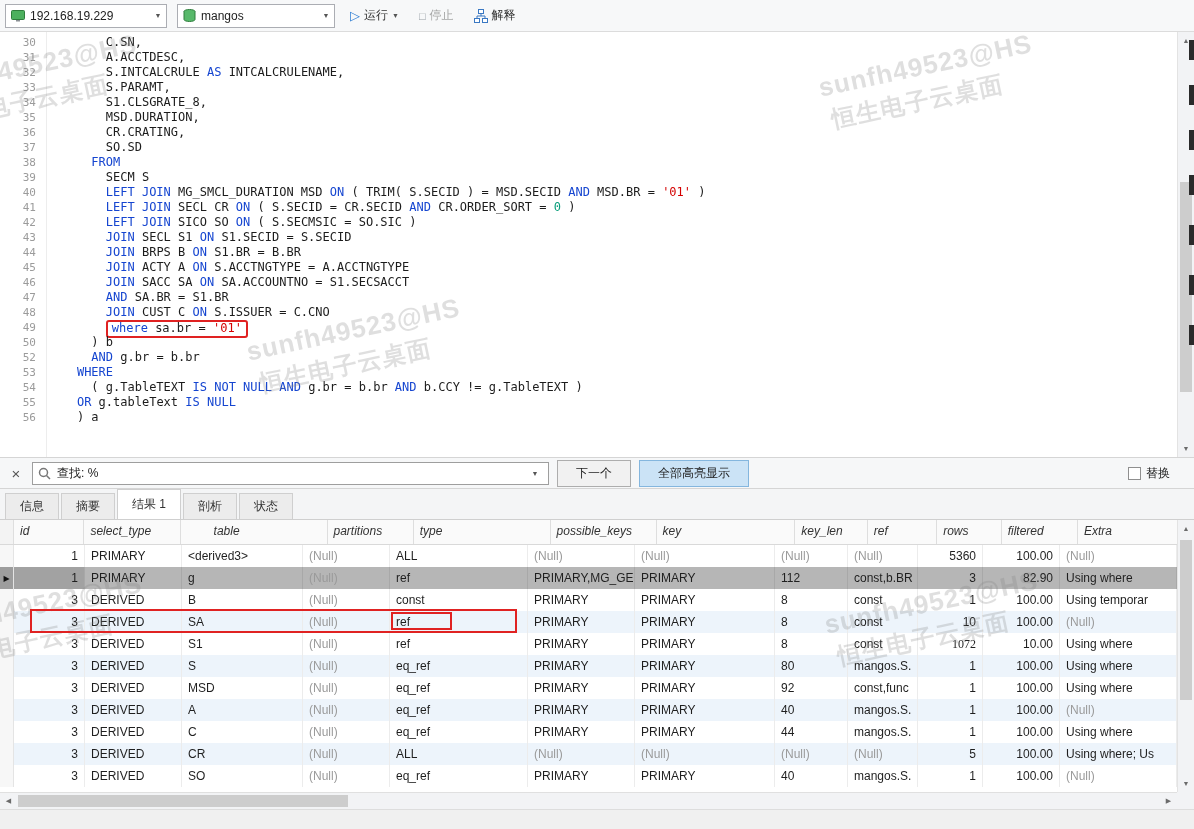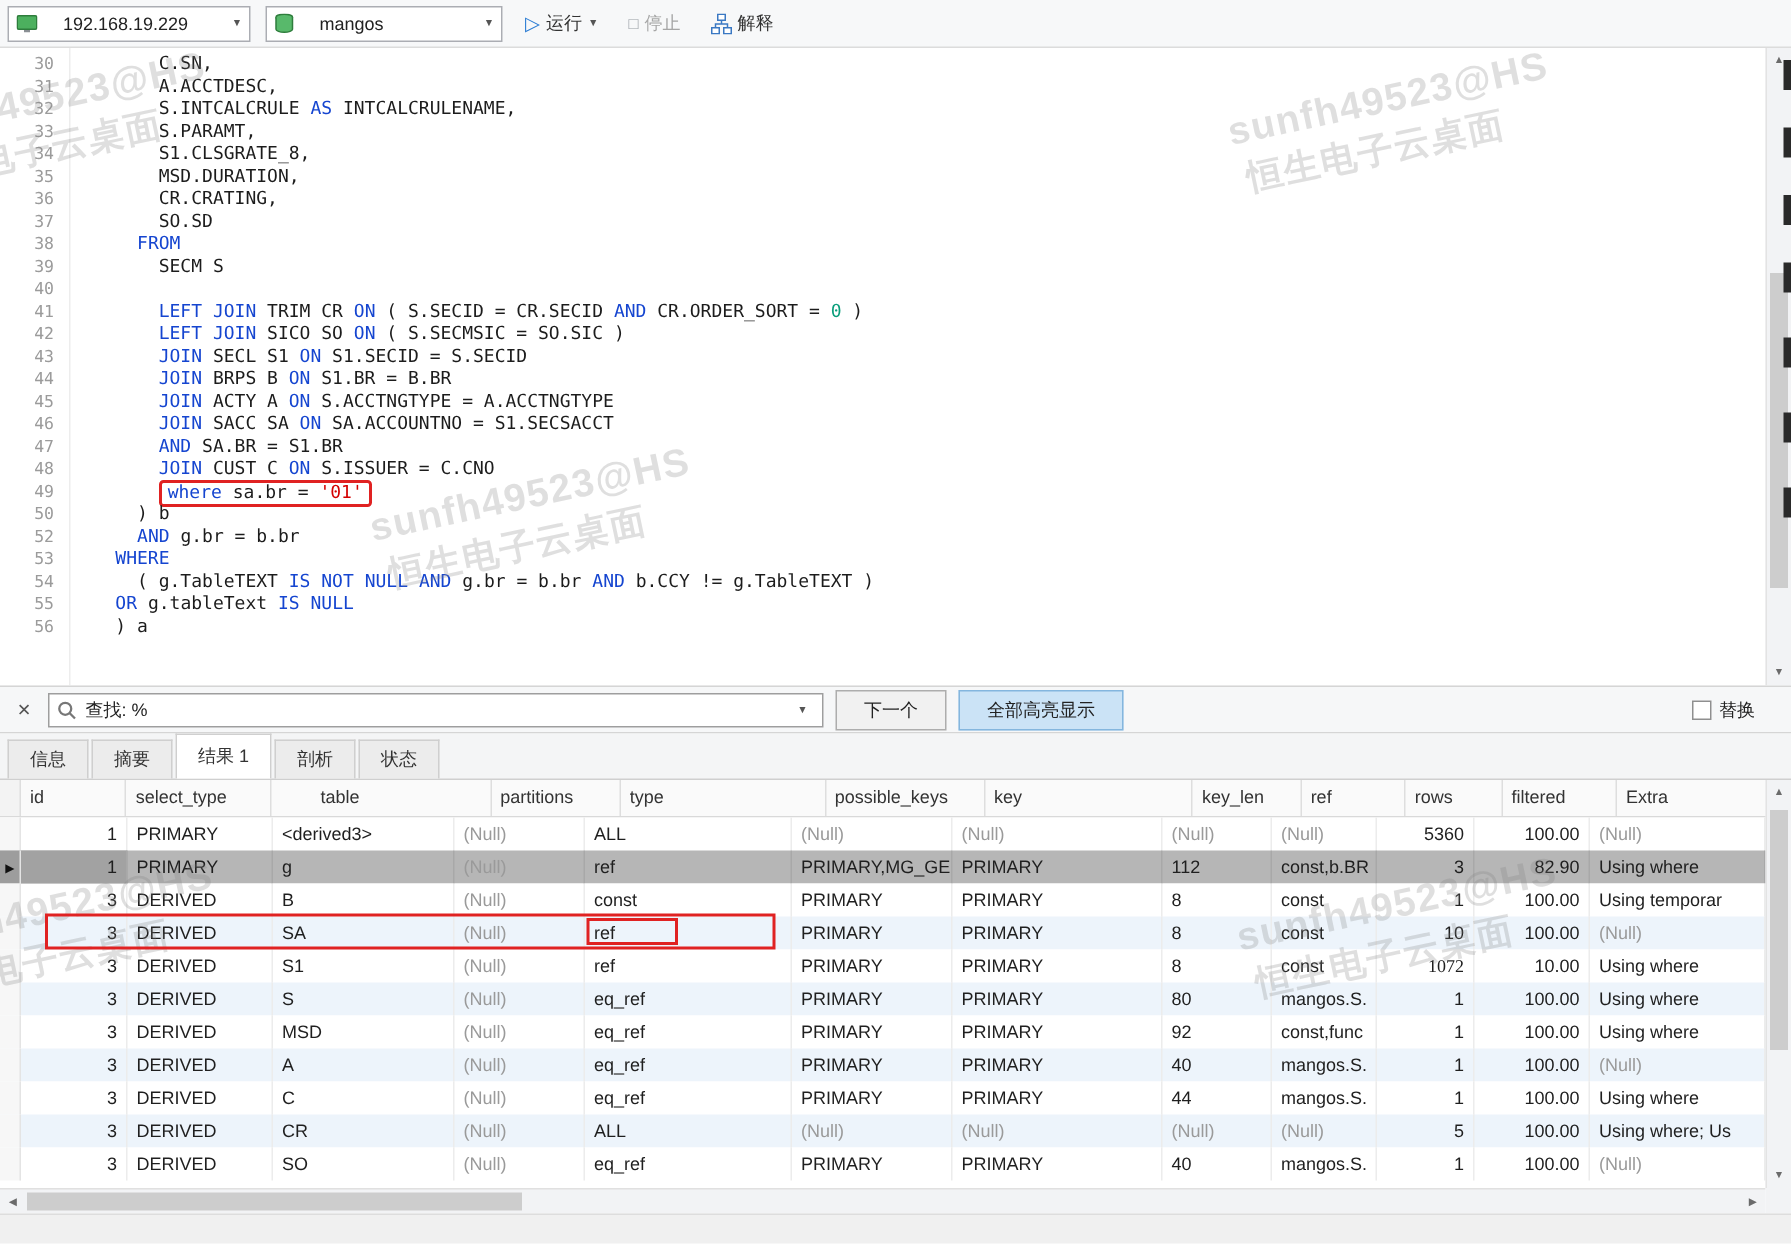--- a/index.html
+++ b/index.html
@@ -4,21 +4,21 @@
 <style>
   html,body{margin:0;padding:0;}
   body{width:1194px;height:829px;position:relative;overflow:hidden;background:#fff;
        font-family:"Liberation Sans","DejaVu Sans",sans-serif;font-size:12px;color:#222;}
 
   
   .toolbar{position:absolute;left:0;top:0;width:100%;height:32px;background:#f7f8f9;
            border-bottom:1px solid #dcdcdc;display:flex;align-items:center;gap:10px;
            padding:0 5px;box-sizing:border-box;}
   .combo{height:24px;background:#fff;border:1px solid #abadb3;display:flex;align-items:center;
-         padding-left:5px;gap:17px;box-sizing:border-box;}
+         padding-left:5px;gap:5px;box-sizing:border-box;}
   .combo .chev,.chev{width:16px;color:#555;font-size:7px;text-align:center;margin-left:auto;}
   .combo.host{width:162px;}
   .combo.db{width:158px;}
   .tbtn{display:flex;align-items:center;gap:4px;padding:3px 5px;color:#333;cursor:default;}
   .tbtn .small-chev{font-size:7px;color:#555;}
   .tbtn.disabled{color:#a6a6a6;}
   .run-glyph{color:#2b7cd3;font-size:13px;line-height:13px;}
   .stop-glyph{color:#9aa0a6;font-size:11px;}
 
   
@@ -62,21 +62,21 @@
   .tabs{position:absolute;left:0;top:489px;width:100%;height:31px;background:#f4f5f6;
         border-bottom:1px solid #cfcfcf;display:flex;align-items:flex-end;padding-left:5px;box-sizing:border-box;}
   .tab{height:25px;line-height:25px;padding:0 14px;border:1px solid #cfcfcf;border-bottom:none;
        background:#ececec;color:#333;margin-right:2px;}
   .tab.active{background:#fff;height:29px;line-height:29px;}
 
   
   .grid{position:absolute;left:0;top:520px;width:1194px;height:272px;background:#fff;}
   .ghead{display:flex;height:24px;background:#fafafa;border-bottom:1px solid #d9d9d9;}
   .hcell{box-sizing:border-box;border-right:1px solid #dedede;padding:0 6px;line-height:23px;
-         color:#333;overflow:hidden;white-space:nowrap;}
+         color:#333;overflow:hidden;white-space:nowrap;font-style:italic;}
   .grow{display:flex;height:22px;background:#fff;}
   .grow.alt{background:#edf4fb;}
   .grow.sel{background:#b6b6b6;}
   .gcell{box-sizing:border-box;border-right:1px solid #ececec;padding:0 6px;line-height:22px;
          overflow:hidden;white-space:nowrap;color:#1f1f1f;}
   .gcell.r{text-align:right;}
   .grow.sel .gcell{border-right-color:#a8a8a8;}
   .grow.sel .gcell.idc{background:#a2a2a2;}
   .gut{flex:0 0 14px;box-sizing:border-box;border-right:1px solid #dedede;background:#f3f3f3;
        display:flex;align-items:center;justify-content:center;font-size:8px;color:#111;}
@@ -168,24 +168,25 @@
       <div class="cl">
         <span class="ln">38</span>
         <span class="cc"><span class="t-p">      </span><span class="t-k">FROM</span></span>
       </div>
       <div class="cl">
         <span class="ln">39</span>
         <span class="cc"><span class="t-p">        SECM S</span></span>
       </div>
       <div class="cl">
         <span class="ln">40</span>
+        <span class="cc"><span class="t-p">        </span><span class="t-k">LEFT JOIN</span><span class="t-p"> MG_SMCL_DURATION MSD </span><span class="t-k">ON</span><span class="t-p"> ( TRIM( S.SECID ) = MSD.SECID </span><span class="t-k">AND</span><span class="t-p"> MSD.BR = </span><span class="t-s">'01'</span><span class="t-p"> )</span></span>
       </div>
       <div class="cl">
         <span class="ln">41</span>
-        <span class="cc"><span class="t-p">        </span><span class="t-k">LEFT JOIN</span><span class="t-p"> TRIM CR </span><span class="t-k">ON</span><span class="t-p"> ( S.SECID = CR.SECID </span><span class="t-k">AND</span><span class="t-p"> CR.ORDER_SORT = </span><span class="t-n">0</span><span class="t-p"> )</span></span>
+        <span class="cc"><span class="t-p">        </span><span class="t-k">LEFT JOIN</span><span class="t-p"> SECL CR </span><span class="t-k">ON</span><span class="t-p"> ( S.SECID = CR.SECID </span><span class="t-k">AND</span><span class="t-p"> CR.ORDER_SORT = </span><span class="t-n">0</span><span class="t-p"> )</span></span>
       </div>
       <div class="cl">
         <span class="ln">42</span>
         <span class="cc"><span class="t-p">        </span><span class="t-k">LEFT JOIN</span><span class="t-p"> SICO SO </span><span class="t-k">ON</span><span class="t-p"> ( S.SECMSIC = SO.SIC )</span></span>
       </div>
       <div class="cl">
         <span class="ln">43</span>
         <span class="cc"><span class="t-p">        </span><span class="t-k">JOIN</span><span class="t-p"> SECL S1 </span><span class="t-k">ON</span><span class="t-p"> S1.SECID = S.SECID</span></span>
       </div>
       <div class="cl">

